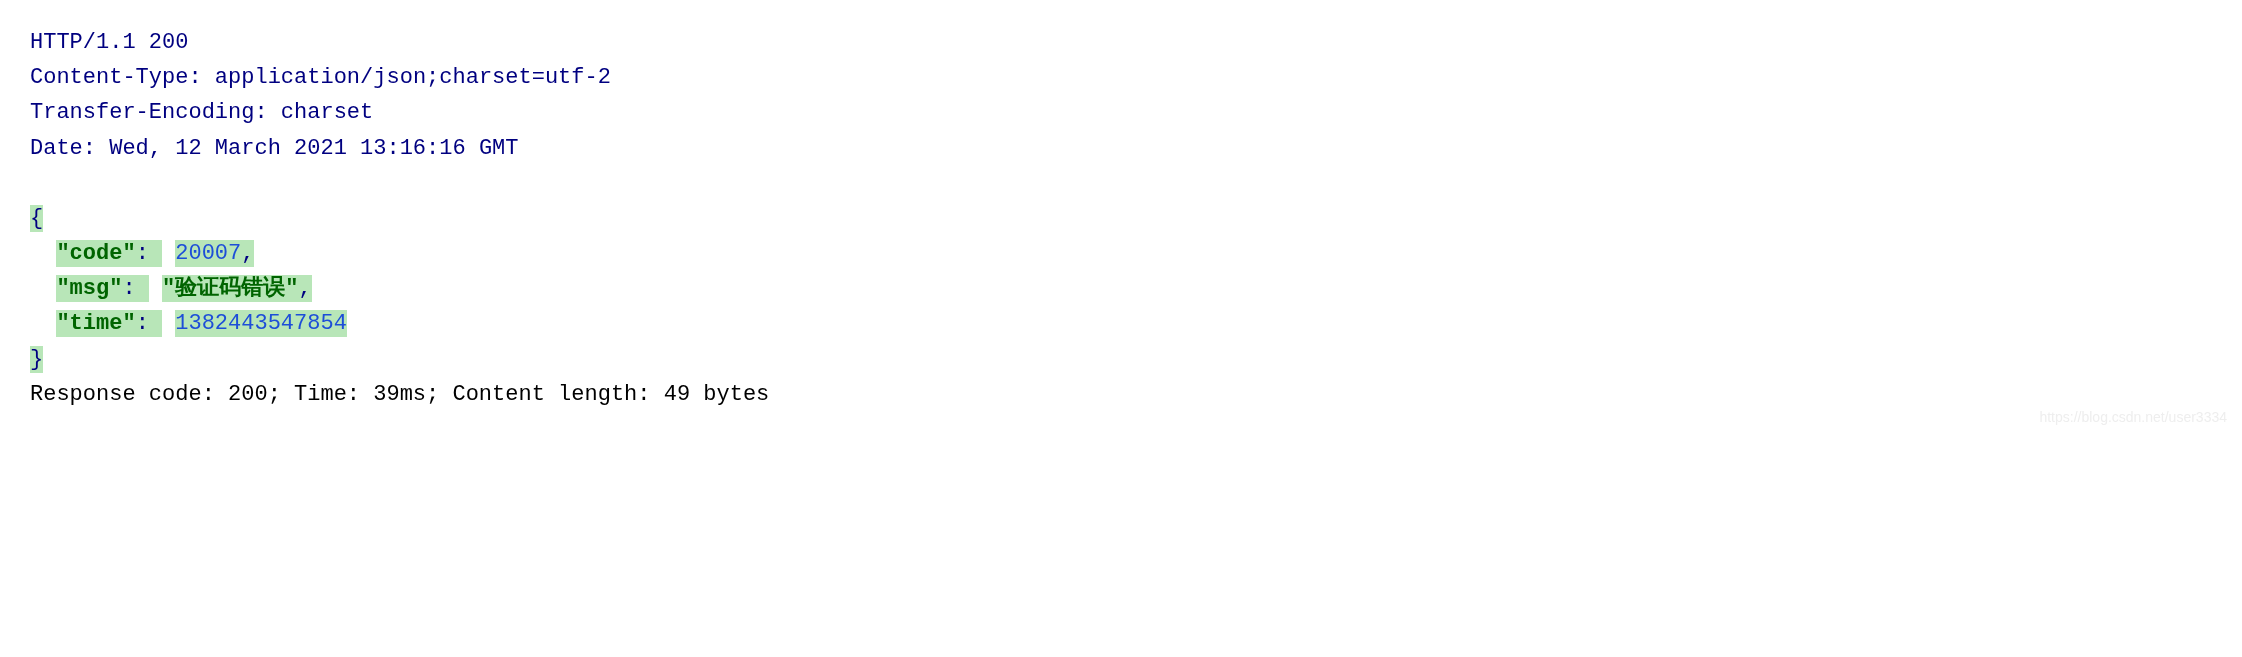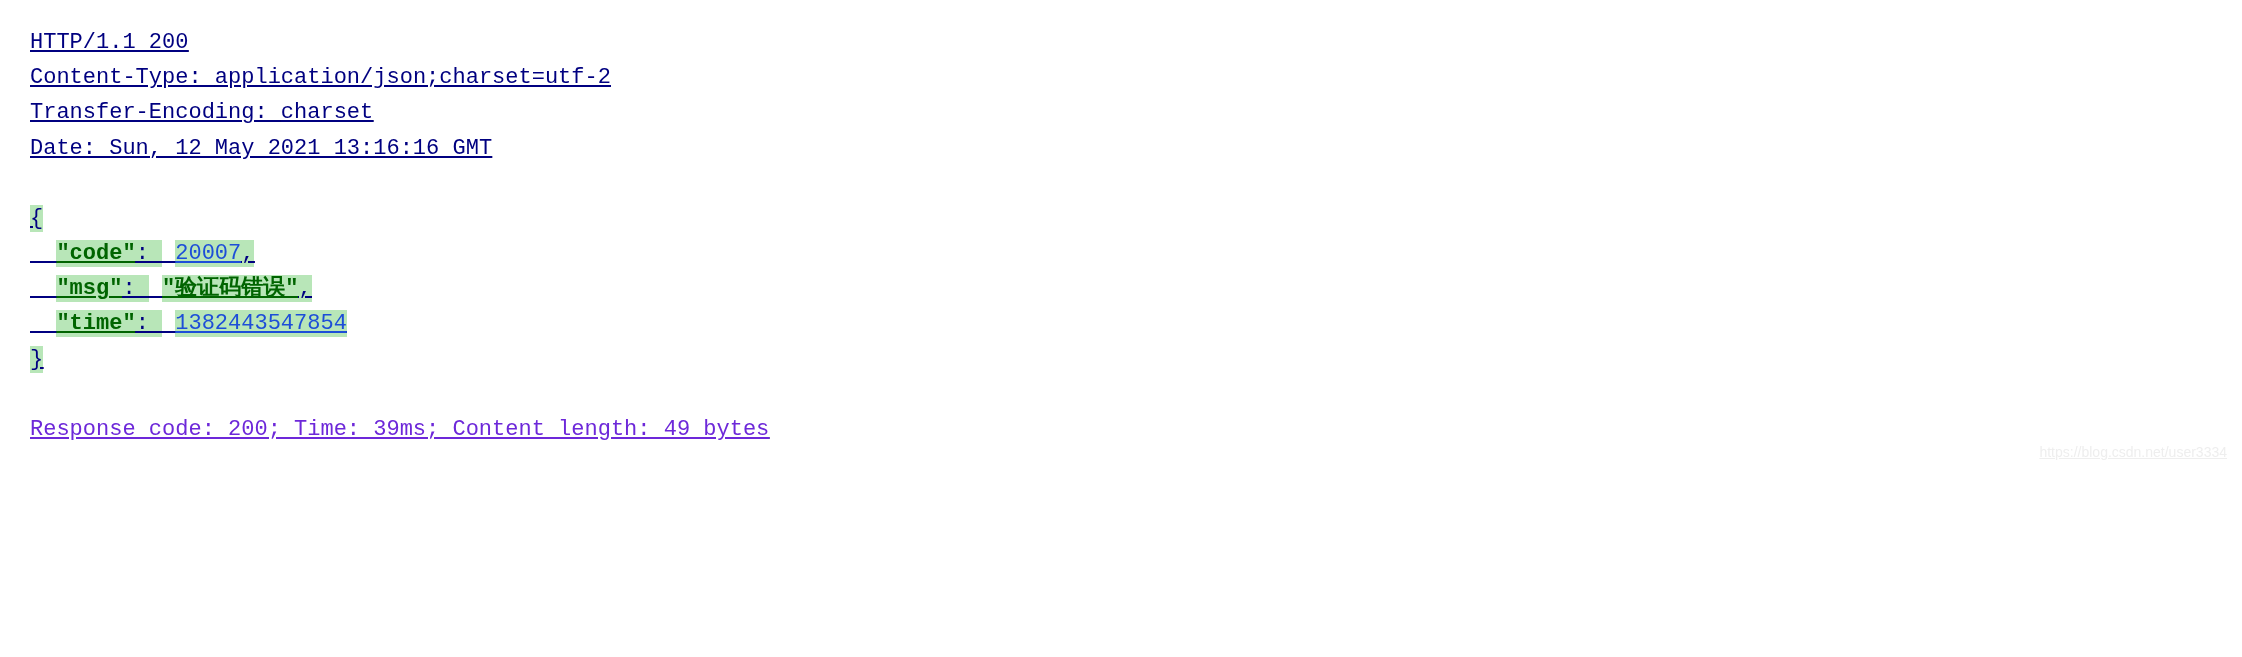--- a/index.html
+++ b/index.html
@@ -1,19 +1,18 @@
 <!DOCTYPE html>
 <html><head>
   <meta charset="utf-8">
   <style>
     * {
       margin: 0;
       padding: 0;
       box-sizing: border-box;
-      text-decoration: underline;
     }
     body {
       background: #ffffff;
       font-family: 'Consolas', 'Monaco', 'Courier New', monospace;
       font-size: 22px;
       color: #000080;
       padding: 25px 30px;
       line-height: 1.6;
       position: relative;
     }
@@ -42,39 +41,38 @@
       color: #006400;
       font-weight: bold;
     }
     .json-punct {
       color: #000080;
     }
     .brace {
       color: #000080;
     }
     .summary-line {
-      color: #6d28d9;
-      margin-top: 35px;
+      color: #000000;
     }
     .watermark {
       position: absolute;
       bottom: 8px;
       right: 15px;
       color: #eeeeee;
       font-size: 14px;
       font-family: Arial, sans-serif;
     }
   </style>
 </head>
 <body>
 
 <div class="header-line">HTTP/1.1 200</div>
 <div class="header-line"><span>Content-Type: </span><span>application/json;charset=utf-2</span></div>
 <div class="header-line"><span>Transfer-Encoding: </span><span>charset</span></div>
-<div class="header-line"><span>Date: </span><span>Sun, 12 May 2021 13:16:16 GMT</span></div>
+<div class="header-line"><span>Date: </span><span>Wed, 12 March 2021 13:16:16 GMT</span></div>
 
 <div class="blank-line"></div>
 
 <div class="json-block"><span class="hl"><span class="brace">{</span></span>
   <span class="hl"><span class="json-key">"code"</span><span class="json-punct">: </span></span> <span class="hl"><span class="json-number">20007</span><span class="json-punct">,</span></span>
   <span class="hl"><span class="json-key">"msg"</span><span class="json-punct">: </span></span> <span class="hl"><span class="json-string">"验证码错误"</span><span class="json-punct">,</span></span>
   <span class="hl"><span class="json-key">"time"</span><span class="json-punct">: </span></span> <span class="hl"><span class="json-number">1382443547854</span></span>
 <span class="hl"><span class="brace">}</span></span></div>
 
 <div class="summary-line">Response code: 200; Time: 39ms; Content length: 49 bytes</div>

